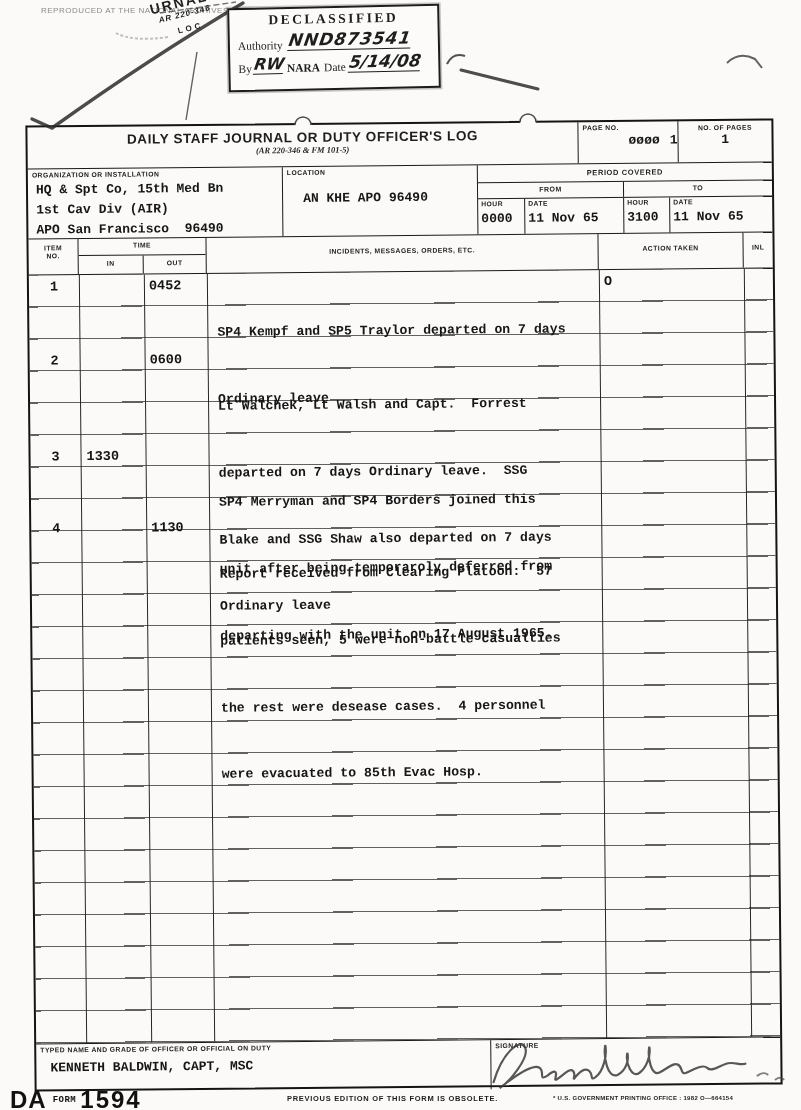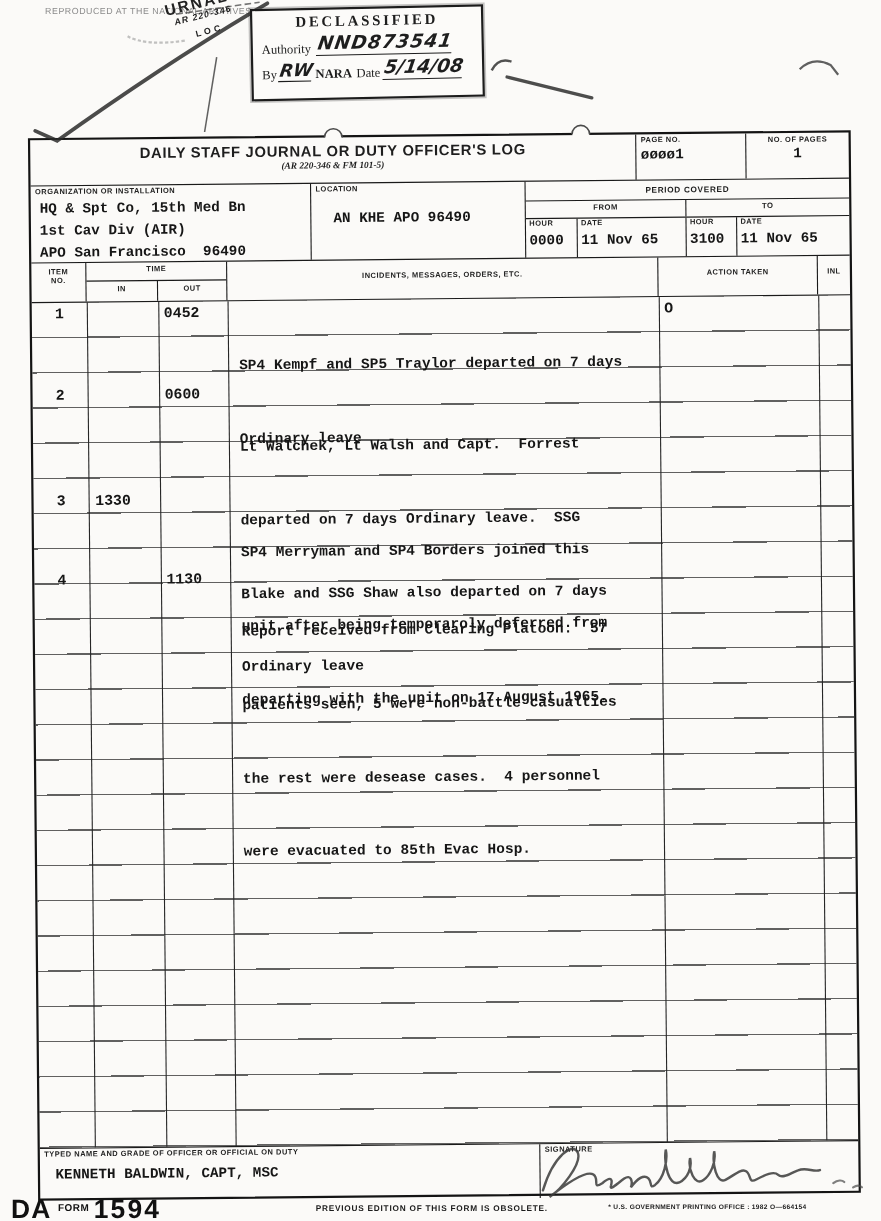--- a/index.html
+++ b/index.html
@@ -29,21 +29,21 @@
   .lbl{font-size:6.8px;font-weight:700;letter-spacing:.45px;color:#232323;line-height:1.25;}
   .pad{padding:2px 0 0 4px;}
   .mono{font-family:"Liberation Mono",monospace;font-weight:700;color:#161616;}
   
   .r-title{height:42px;}
   .c-title{flex:1;text-align:center;padding-top:5px;}
   .t-main{font-size:13.5px;font-weight:700;letter-spacing:.6px;}
   .t-sub{font-size:8.5px;font-style:italic;font-weight:700;font-family:"Liberation Serif",serif;}
   .c-pageno{width:100px;}
   .c-pages{width:93px;text-align:center;}
-  .pg-vals{display:flex;justify-content:flex-start;font-size:13px;margin-top:1px;}
+  .pg-vals{display:flex;justify-content:flex-end;gap:10px;font-size:13px;margin-top:1px;}
   .struck{position:relative;}
   
   .r-org{height:70px;}
   .c-org{width:255px;}
   .c-org .mono{font-size:13px;line-height:19px;margin:1px 0 0 4px;white-space:pre;}
   .c-loc{width:195px;}
   .c-loc .mono{font-size:13px;margin:14px 0 0 16px;}
   .c-period{flex:1;display:flex;flex-direction:column;}
   .p-head{text-align:center;font-size:7.5px;font-weight:700;letter-spacing:.6px;padding-top:4px;height:13px;border-bottom:1.4px solid #1a1a1a;}
   .p-fromto{display:flex;height:15px;border-bottom:1.4px solid #1a1a1a;}
@@ -80,21 +80,21 @@
   .e-act{position:absolute;left:575px;font-size:13.5px;}
   
   .r-sig{height:49px;border-bottom:none;}
   .c-typed{width:455px;}
   .c-typed .mono{font-size:13px;margin:6px 0 0 10px;}
   .c-sign{flex:1;}
   .sig-svg{position:absolute;left:-12px;top:-6px;overflow:visible;}
   
   .da-line{position:absolute;left:10px;top:1086px;font-weight:700;color:#111;white-space:nowrap;}
   .da-big{font-size:24px;letter-spacing:1px;}
-  .da-form{font-size:9px;vertical-align:6px;letter-spacing:.5px;margin:0 4px 0 6px;}
+  .da-form{font-size:9px;vertical-align:6px;letter-spacing:.5px;margin:0 4px 0 6px;font-family:Liberation Mono, monospace;}
   .da-num{font-size:24px;letter-spacing:2px;}
   .obsolete{position:absolute;left:287px;top:1094px;font-size:7.5px;font-weight:700;letter-spacing:.7px;color:#1b1b1b;text-align:center;}
   .gpo{position:absolute;left:553px;top:1095px;font-size:6px;font-weight:700;letter-spacing:.3px;color:#1b1b1b;}
 </style>
 </head>
 <body>
 
 <div class="page">
 
   <div class="archive-note">REPRODUCED AT THE NATIONAL ARCHIVES</div>

